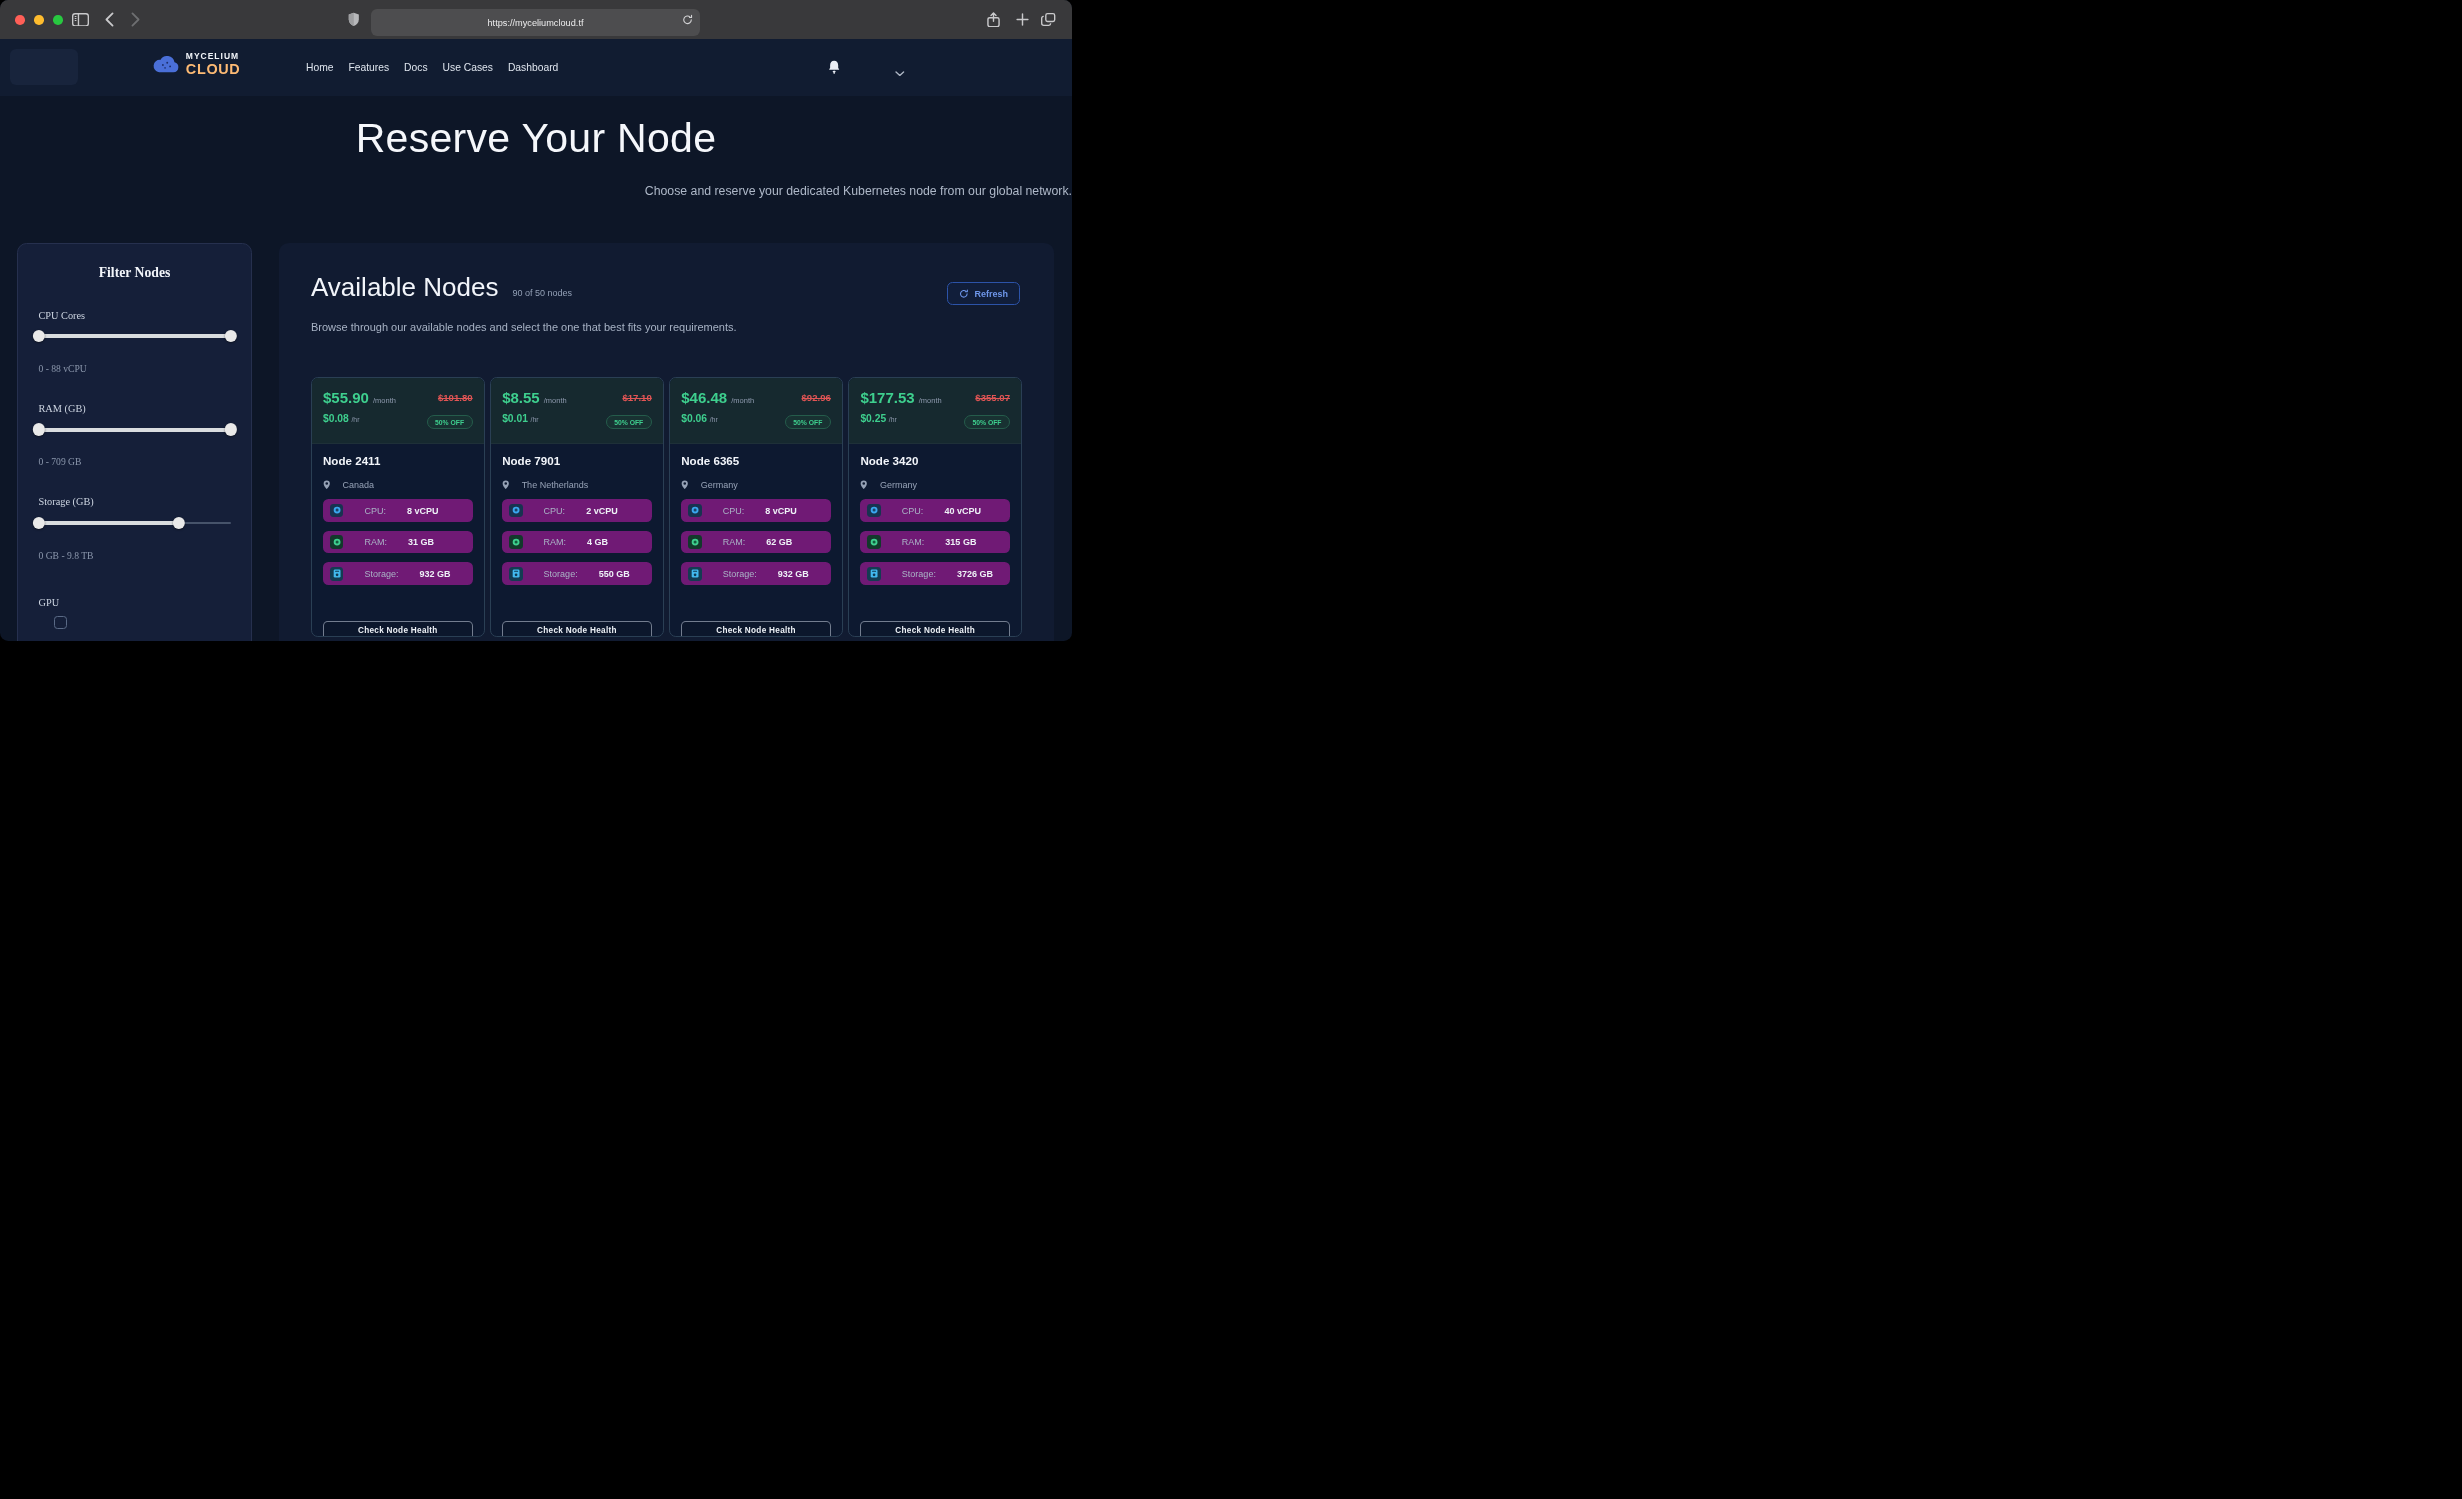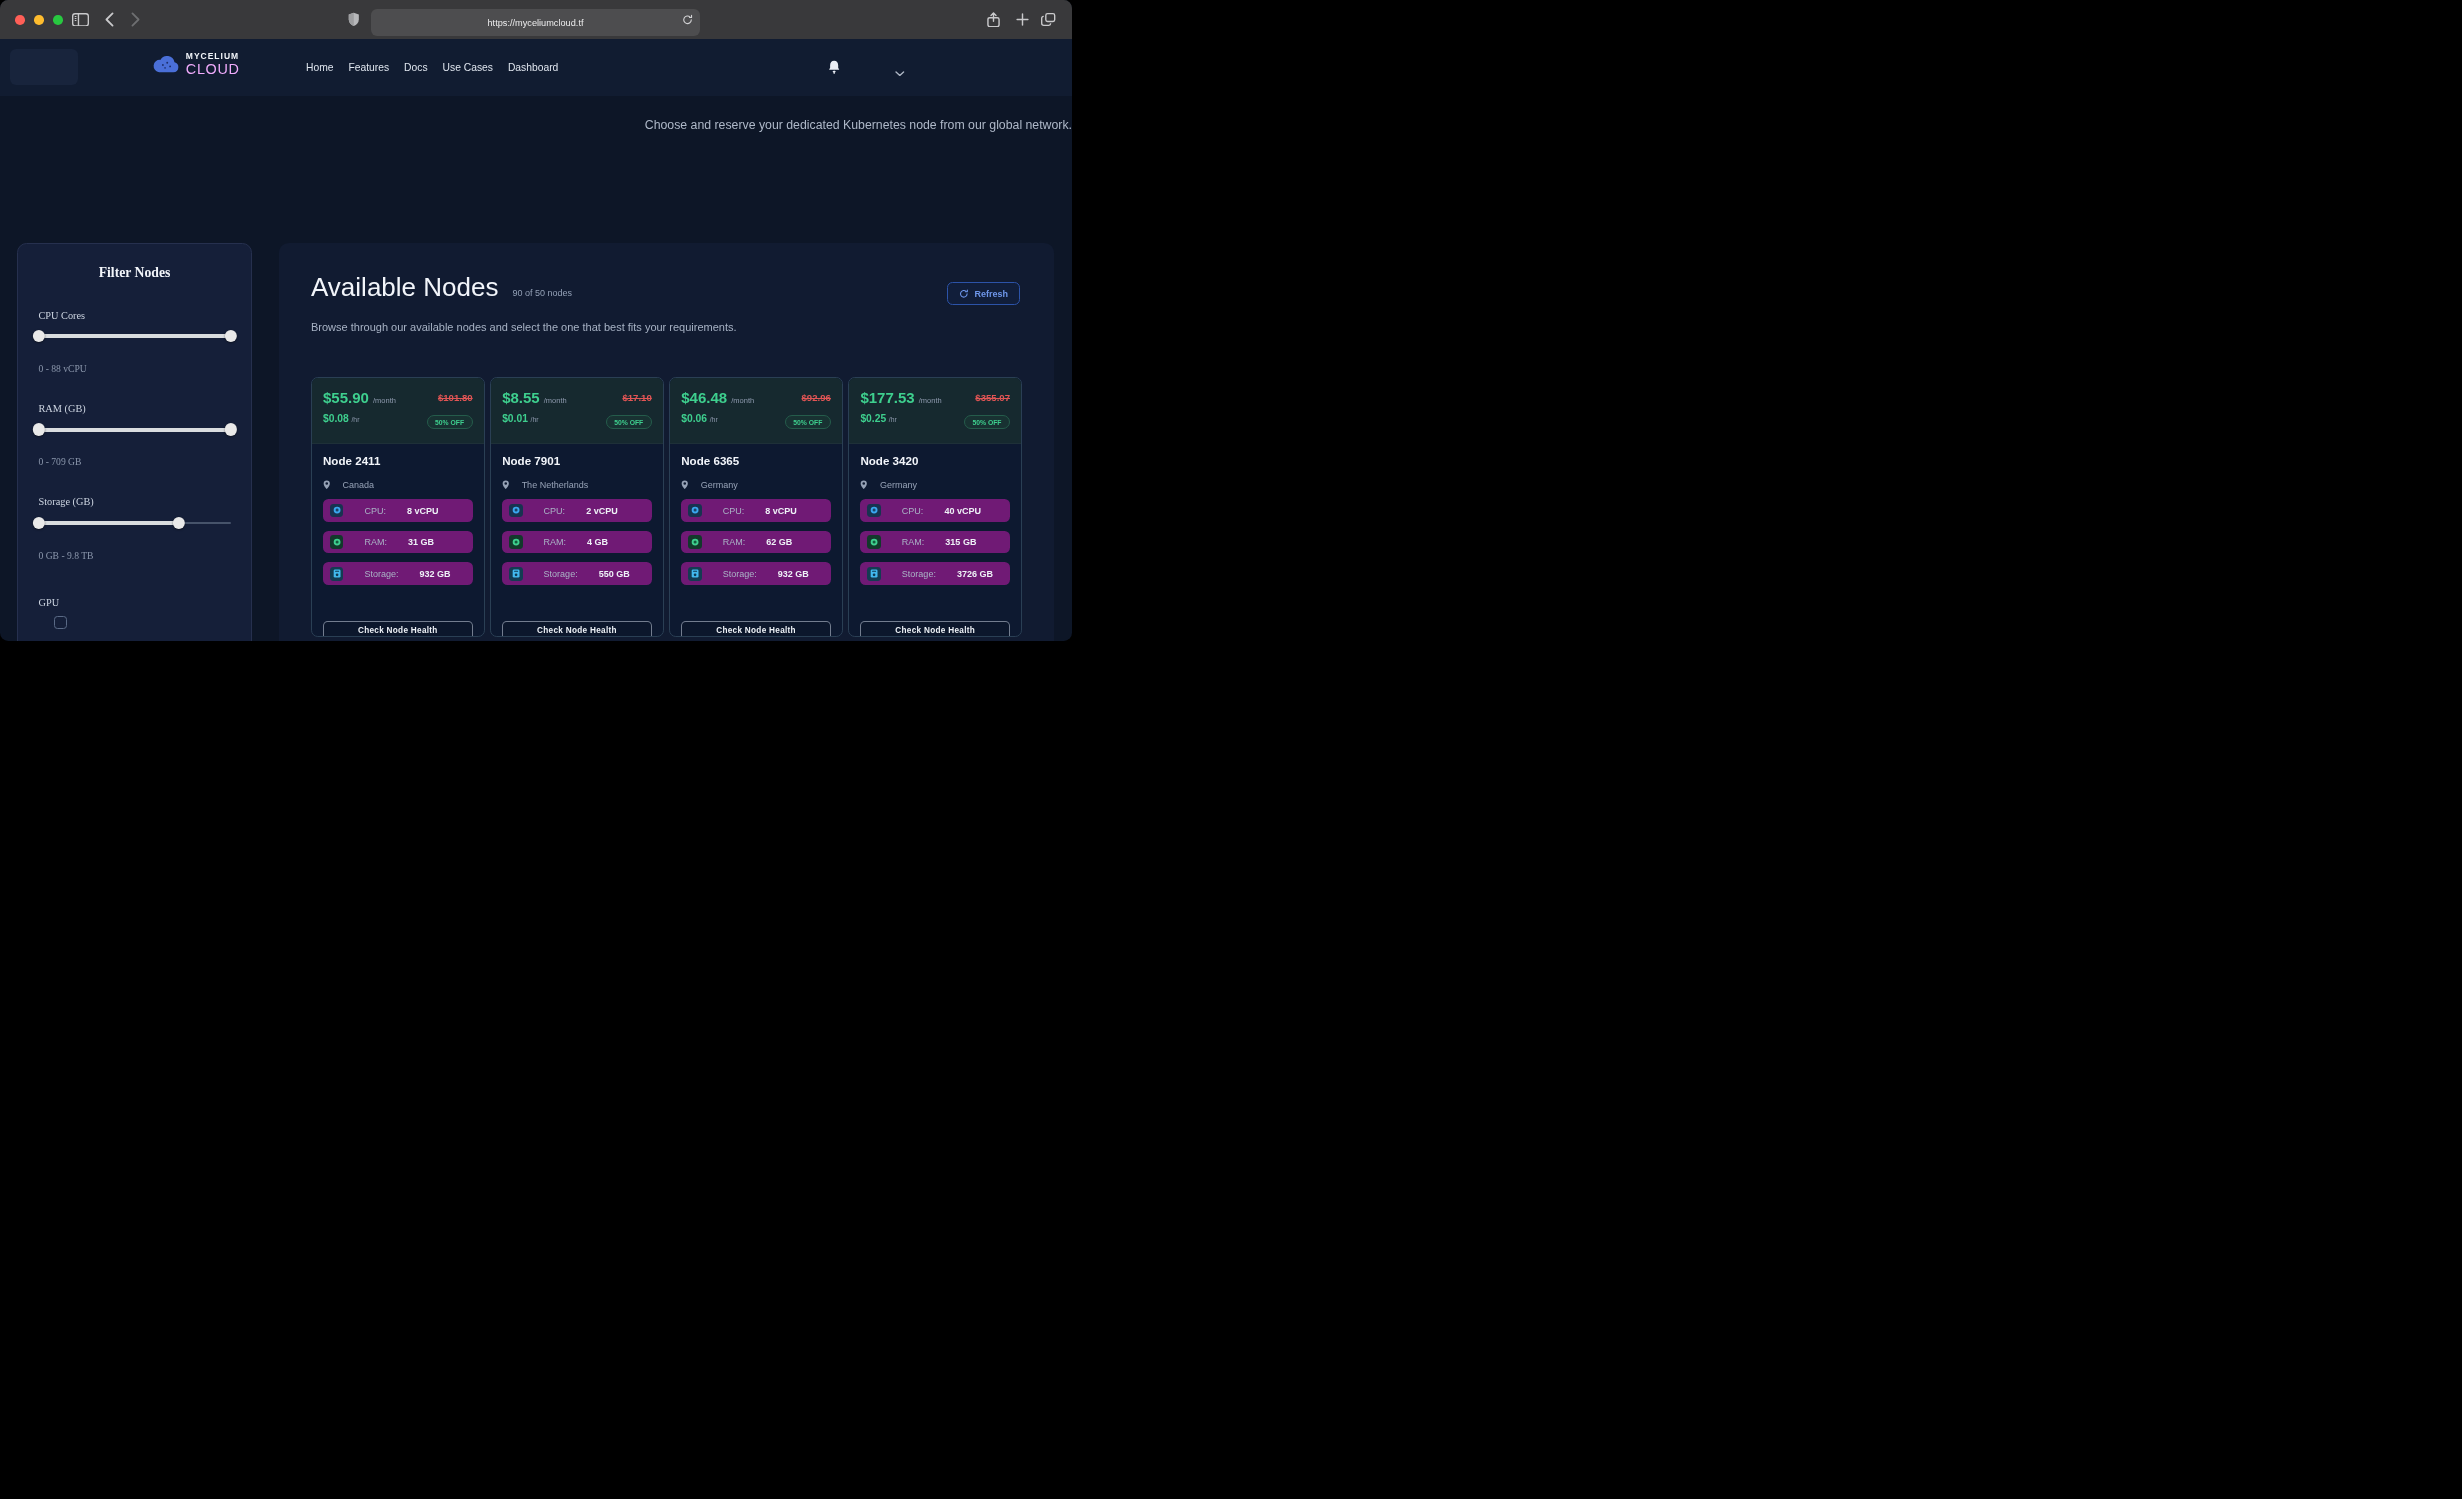--- a/index.html
+++ b/index.html
@@ -20,21 +20,21 @@
   .urlbar .url-text { color:#ededee; font-size:9.2px; }
   .url-reload { position:absolute; right:6.8px; top:4.8px; }
   .ic-share{ left:984px; width:18px; } .ic-plus{ left:1013px; width:18px; } .ic-tabs{ left:1039px; width:19px; }
 
   
   .navbar { position:relative; height:57px; background:#111c31; }
   .nav-ph { position:absolute; left:10.3px; top:10.3px; width:68px; height:36px; border-radius:6.2px; background:#18243c; }
   .brand { position:absolute; left:152px; top:13px; display:flex; align-items:center; gap:4.8px; cursor:pointer; }
   .brand-text { display:flex; flex-direction:column; line-height:1; }
   .brand-top { color:#f2f5fa; font-size:8.5px; font-weight:700; letter-spacing:1px; }
-  .brand-bottom { color:#f0abfc; font-size:14.4px; font-weight:400; letter-spacing:0.7px; margin-top:1.4px; }
+  .brand-bottom { color:#fdba74; font-size:14.4px; font-weight:700; letter-spacing:0.7px; margin-top:1.4px; }
   .navlinks { position:absolute; left:306px; top:0; height:57px; display:flex; align-items:center; gap:15px; }
   .navlinks a { color:#dfe5ee; font-size:10.3px; font-weight:500; text-decoration:none; }
   .nav-bell { position:absolute; left:828px; top:21px; }
   .nav-chev { position:absolute; left:895px; top:27px; }
 
   
   .hero { text-align:center; }
   .hero h1 { margin-top:19px; color:#f5f7fb; font-size:41px; font-weight:500; letter-spacing:0.3px; }
   .hero p { margin-top:22px; color:#aeb8c8; font-size:12.3px;text-align:right; }
 
@@ -178,20 +178,21 @@
           </svg>
       </span>
       <span class="nav-chev">
         <svg width="9.6" height="5.5" viewBox="0 0 14 8">
             <polyline points="1.5,1.5 7,6.5 12.5,1.5" fill="none" stroke="#aeb6c4" stroke-width="2" stroke-linecap="round" stroke-linejoin="round"></polyline>
           </svg>
       </span>
     </div>
 
     <div class="hero">
+      <h1>Reserve Your Node</h1>
       <p>Choose and reserve your dedicated Kubernetes node from our global network.</p>
     </div>
 
     <aside class="filter-panel">
       <h2>Filter Nodes</h2>
 
       <div class="fgroup">
         <div class="flabel">CPU Cores</div>
         <div class="slider">
           <div class="track"></div>

